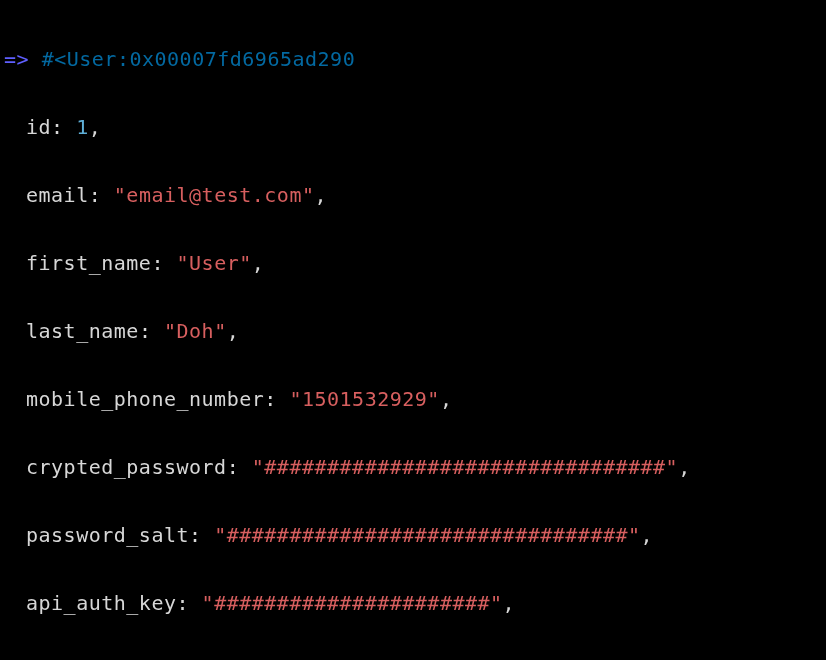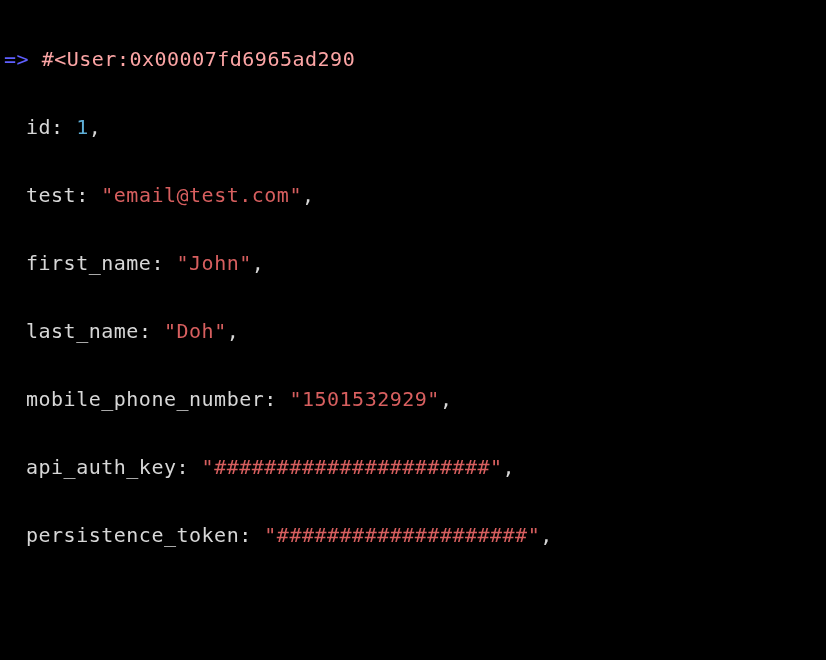--- a/index.html
+++ b/index.html
@@ -16,37 +16,39 @@
       color: #c5c5c5;
       letter-spacing: 0.5px;
       width: 826px;
       height: 660px;
       overflow: hidden;
     }
     .terminal {
       white-space: pre;
     }
     .arrow { color: #5f5fff; }
-    .green { color: #fca5a5; text-align: center; }
+    .green { color: #0369a1; text-align: center; }
     .white { color: #d7d7d7; }
     .red { color: #d75f5f; }
     .cyan { color: #5fafd7; }
     .line { height: 34px; }
     .indent { padding-left: 22px; }
   </style>
 </head>
 <body>
 
 <div class="terminal">
 <div class="line"><span class="arrow">=&gt;</span> <span class="green">#&lt;User:0x00007fd6965ad290</span></div>
 <div class="line indent"><span class="white">id</span><span class="white">: </span><span class="cyan">1</span><span class="white">,</span></div>
-<div class="line indent"><span class="white">test</span><span class="white">: </span><span class="red">"</span><span class="red">email@test.com</span><span class="red">"</span><span class="white">,</span></div>
-<div class="line indent"><span class="white">first_name</span><span class="white">: </span><span class="red">"</span><span class="red">John</span><span class="red">"</span><span class="white">,</span></div>
+<div class="line indent"><span class="white">email</span><span class="white">: </span><span class="red">"</span><span class="red">email@test.com</span><span class="red">"</span><span class="white">,</span></div>
+<div class="line indent"><span class="white">first_name</span><span class="white">: </span><span class="red">"</span><span class="red">User</span><span class="red">"</span><span class="white">,</span></div>
 <div class="line indent"><span class="white">last_name</span><span class="white">: </span><span class="red">"</span><span class="red">Doh</span><span class="red">"</span><span class="white">,</span></div>
 <div class="line indent"><span class="white">mobile_phone_number</span><span class="white">: </span><span class="red">"</span><span class="red">1501532929</span><span class="red">"</span><span class="white">,</span></div>
+<div class="line indent"><span class="white">crypted_password</span><span class="white">: </span><span class="red">"</span><span class="red">################################</span><span class="red">"</span><span class="white">,</span></div>
+<div class="line indent"><span class="white">password_salt</span><span class="white">: </span><span class="red">"</span><span class="red">################################</span><span class="red">"</span><span class="white">,</span></div>
 <div class="line indent"><span class="white">api_auth_key</span><span class="white">: </span><span class="red">"</span><span class="red">######################</span><span class="red">"</span><span class="white">,</span></div>
 <div class="line indent"><span class="white">persistence_token</span><span class="white">: </span><span class="red">"</span><span class="red">####################</span><span class="red">"</span><span class="white">,</span></div>
 
 
 
 
 
 
 
 

